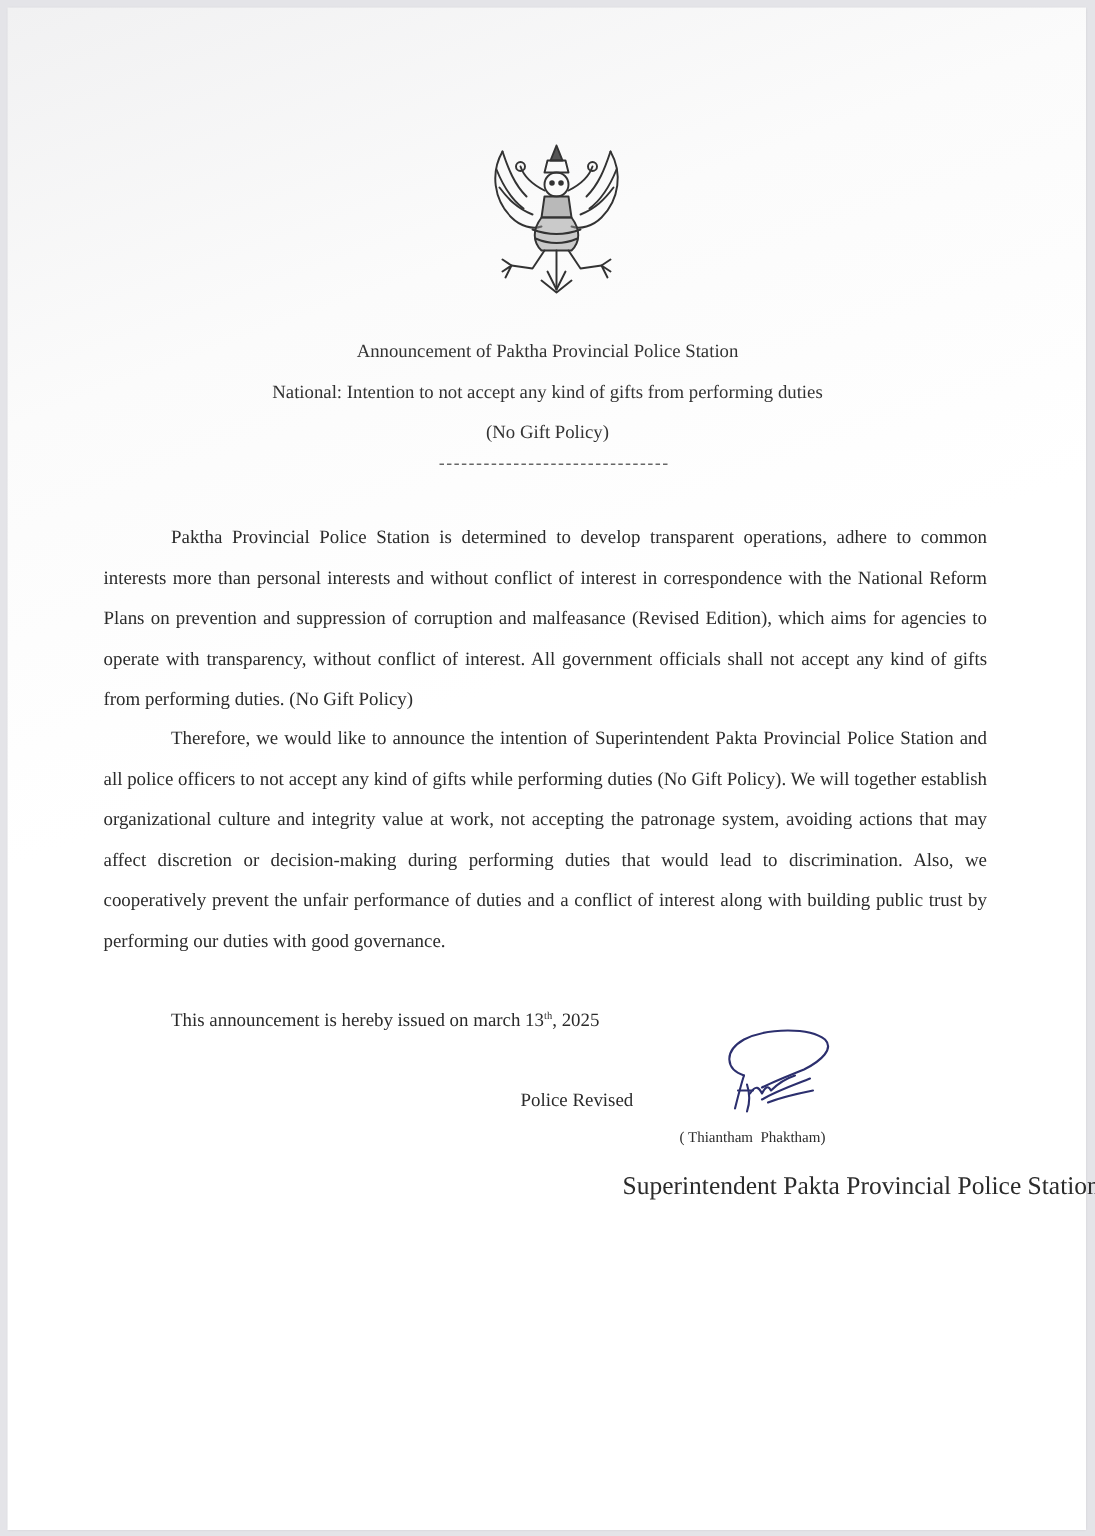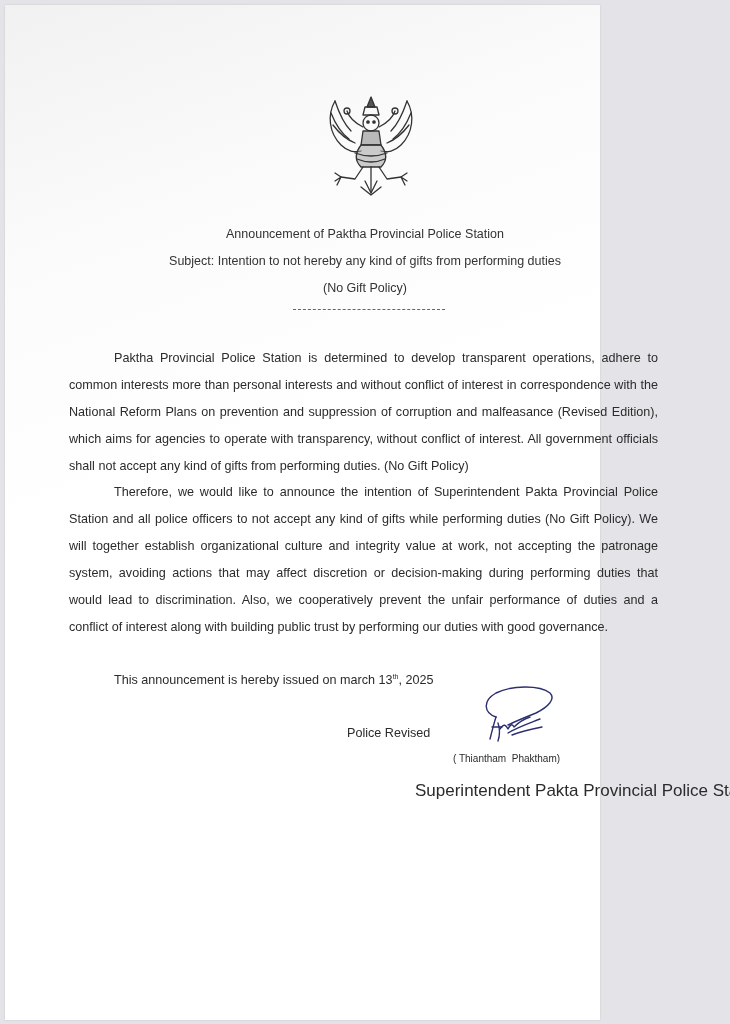--- a/index.html
+++ b/index.html
@@ -12,24 +12,25 @@
       background: #e4e4e8;
       position: relative;
       overflow: hidden;
       font-family: "Liberation Sans", sans-serif;
       color: #2a2a2a;
     }
     .paper {
       position: absolute;
       left: 5px;
       top: 5px;
-      width: 595px;
+      width: 719px;
       height: 1015px;
       background: linear-gradient(160deg, #f1f1f2 0%, #fbfbfb 22%, #ffffff 45%, #ffffff 100%);
       box-shadow: 0 0 2px rgba(0,0,0,0.12);
+      font-family: Liberation Serif, serif;
     }
     .emblem {
       position: absolute;
       left: 320px;
       top: 88px;
       width: 92px;
       height: 106px;
     }
     .heading {
       position: absolute;
@@ -149,21 +150,21 @@
       <path d="M16 84 L10 80 M16 84 L10 88 M16 84 L12 92"></path>
       <path d="M76 84 L82 80 M76 84 L82 88 M76 84 L80 92"></path>
 
       <path d="M46 74 L46 100"></path>
       <path d="M40 88 L46 100 L52 88"></path>
       <path d="M36 94 L46 102 L56 94"></path>
     </g>
   </svg>
 
   <div class="heading h1" style="left:-5px;">Announcement of Paktha Provincial Police Station</div>
-  <div class="heading h2" style="left:-5px;">Subject: Intention to not hereby any kind of gifts from performing duties</div>
+  <div class="heading h2" style="left:-5px;">National: Intention to not accept any kind of gifts from performing duties</div>
   <div class="heading h3" style="left:-5px;">(No Gift Policy)</div>
   <div class="dashes"></div>
 
   <div class="body-text p1" style="left:64px;">
     <p>Paktha Provincial Police Station is determined to develop transparent operations, adhere to common interests more than personal interests and without conflict of interest in correspondence with the National Reform Plans on prevention and suppression of corruption and malfeasance (Revised Edition), which aims for agencies to operate with transparency, without conflict of interest. All government officials shall not accept any kind of gifts from performing duties. (No Gift Policy)</p>
   </div>
 
   <div class="body-text p2" style="left:64px;">
     <p>Therefore, we would like to announce the intention of Superintendent Pakta Provincial Police Station and all police officers to not accept any kind of gifts while performing duties (No Gift Policy). We will together establish organizational culture and integrity value at work, not accepting the patronage system, avoiding actions that may affect discretion or decision-making during performing duties that would lead to discrimination. Also, we cooperatively prevent the unfair performance of duties and a conflict of interest along with building public trust by performing our duties with good governance.</p>
   </div>

